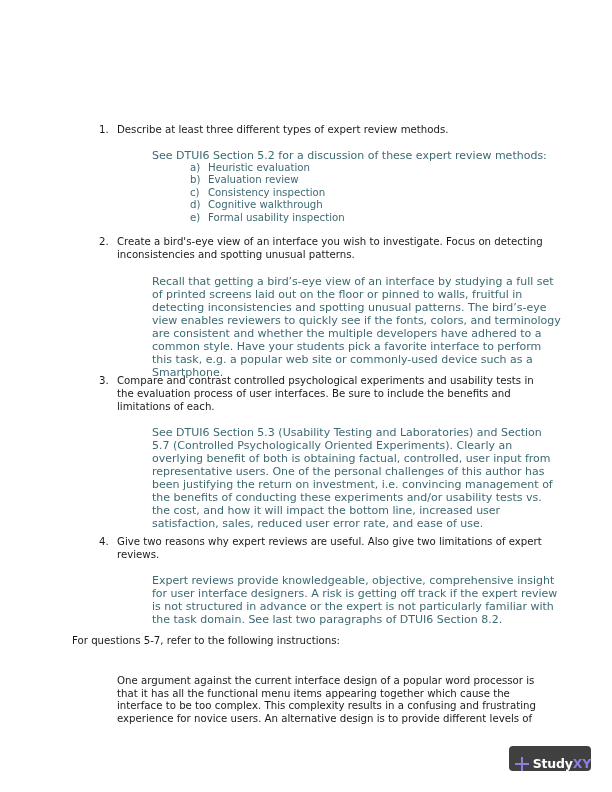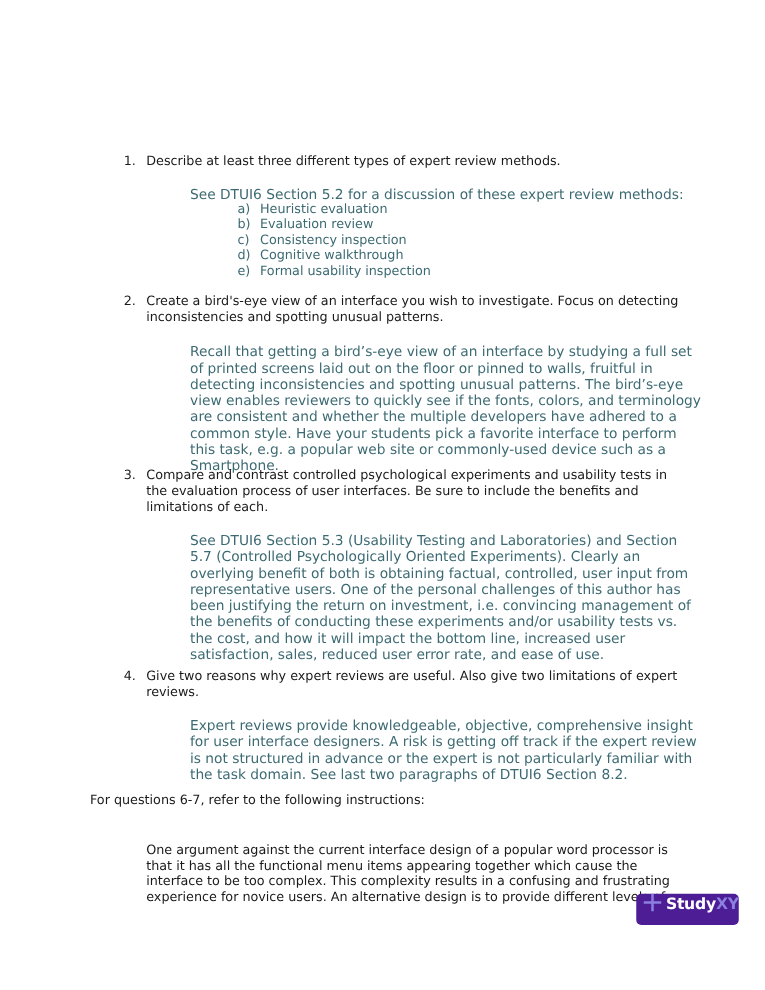--- a/index.html
+++ b/index.html
@@ -12,22 +12,22 @@
   .title div { white-space: nowrap; }
   .q { position: absolute; left: 99px; font-size: 10.2px; line-height: 13.2px; color: #1a1a1a; }
   .q .num { position: absolute; left: 0; top: 0; }
   .q .text { position: absolute; left: 18px; width: 430px; }
   .ans { position: absolute; left: 152px; font-size: 11px; line-height: 13.0px; color: #3c6a72; width: 410px; }
   .sub { position: absolute; left: 190px; font-size: 10.2px; line-height: 12.4px; color: #3c6a72; }
   .sub .row { white-space: nowrap; }
   .sub .lbl { display: inline-block; width: 18px; }
   .plain { position: absolute; left: 72px; font-size: 10.2px; line-height: 13px; color: #1a1a1a; white-space: nowrap; }
   .instr { position: absolute; left: 117px; width: 425px; font-size: 10.2px; line-height: 12.6px; color: #1a1a1a; }
-  .badge { position: absolute; left: 509px; top: 715px; width: 82px; height: 25px; background: #4c1d95;
-           border-radius: 4px; display: flex; align-items: flex-start; }
+  .badge { position: absolute; left: 509px; top: 746px; width: 82px; height: 25px; background: #404040;
+           border-radius: 4px; display: flex; align-items: flex-end; }
   .badge .plus { position: relative; width: 14px; height: 14px; margin-left: 6px; margin-right: 5px; }
   .badge .plus::before { content: ""; position: absolute; left: 6px; top: 0; width: 2px; height: 14px; background: #8b7fe0; }
   .badge .plus::after { content: ""; position: absolute; left: 0; top: 6px; width: 14px; height: 2px; background: #8b7fe0; }
   .badge .brand { font-family: "DejaVu Sans", sans-serif; font-weight: bold; font-size: 12.5px; color: #ffffff; letter-spacing: -0.2px; }
   .badge .brand .accent { color: #8b7fe0; }
 </style>
 </head>
 <body>
 
 <div class="page">
@@ -59,20 +59,20 @@
     <span class="text">Compare and contrast controlled psychological experiments and usability tests in the evaluation process of user interfaces. Be sure to include the benefits and limitations of each.</span>
   </div>
   <div class="ans" style="top:426px;">See DTUI6 Section 5.3 (Usability Testing and Laboratories) and Section 5.7 (Controlled Psychologically Oriented Experiments). Clearly an overlying benefit of both is obtaining factual, controlled, user input from representative users. One of the personal challenges of this author has been justifying the return on investment, i.e. convincing management of the benefits of conducting these experiments and/or usability tests vs. the cost, and how it will impact the bottom line, increased user satisfaction, sales, reduced user error rate, and ease of use.</div>
 
   <div class="q" style="top:535px;">
     <span class="num">4.</span>
     <span class="text">Give two reasons why expert reviews are useful. Also give two limitations of expert reviews.</span>
   </div>
   <div class="ans" style="top:574px;">Expert reviews provide knowledgeable, objective, comprehensive insight for user interface designers. A risk is getting off track if the expert review is not structured in advance or the expert is not particularly familiar with the task domain. See last two paragraphs of DTUI6 Section 8.2.</div>
 
-  <div class="plain" style="top:634px;">For questions 6-7, refer to the following instructions:</div>
+  <div class="plain" style="top:634px;">For questions 5-7, refer to the following instructions:</div>
   <div class="instr" style="top:675px;">One argument against the current interface design of a popular word processor is that it has all the functional menu items appearing together which cause the interface to be too complex. This complexity results in a confusing and frustrating experience for novice users. An alternative design is to provide different levels of</div>
 
   <div class="badge">
     <span class="plus"></span>
     <span class="brand"><span>Study</span><span class="accent">XY</span></span>
   </div>
 </div>
 
 </body></html>

